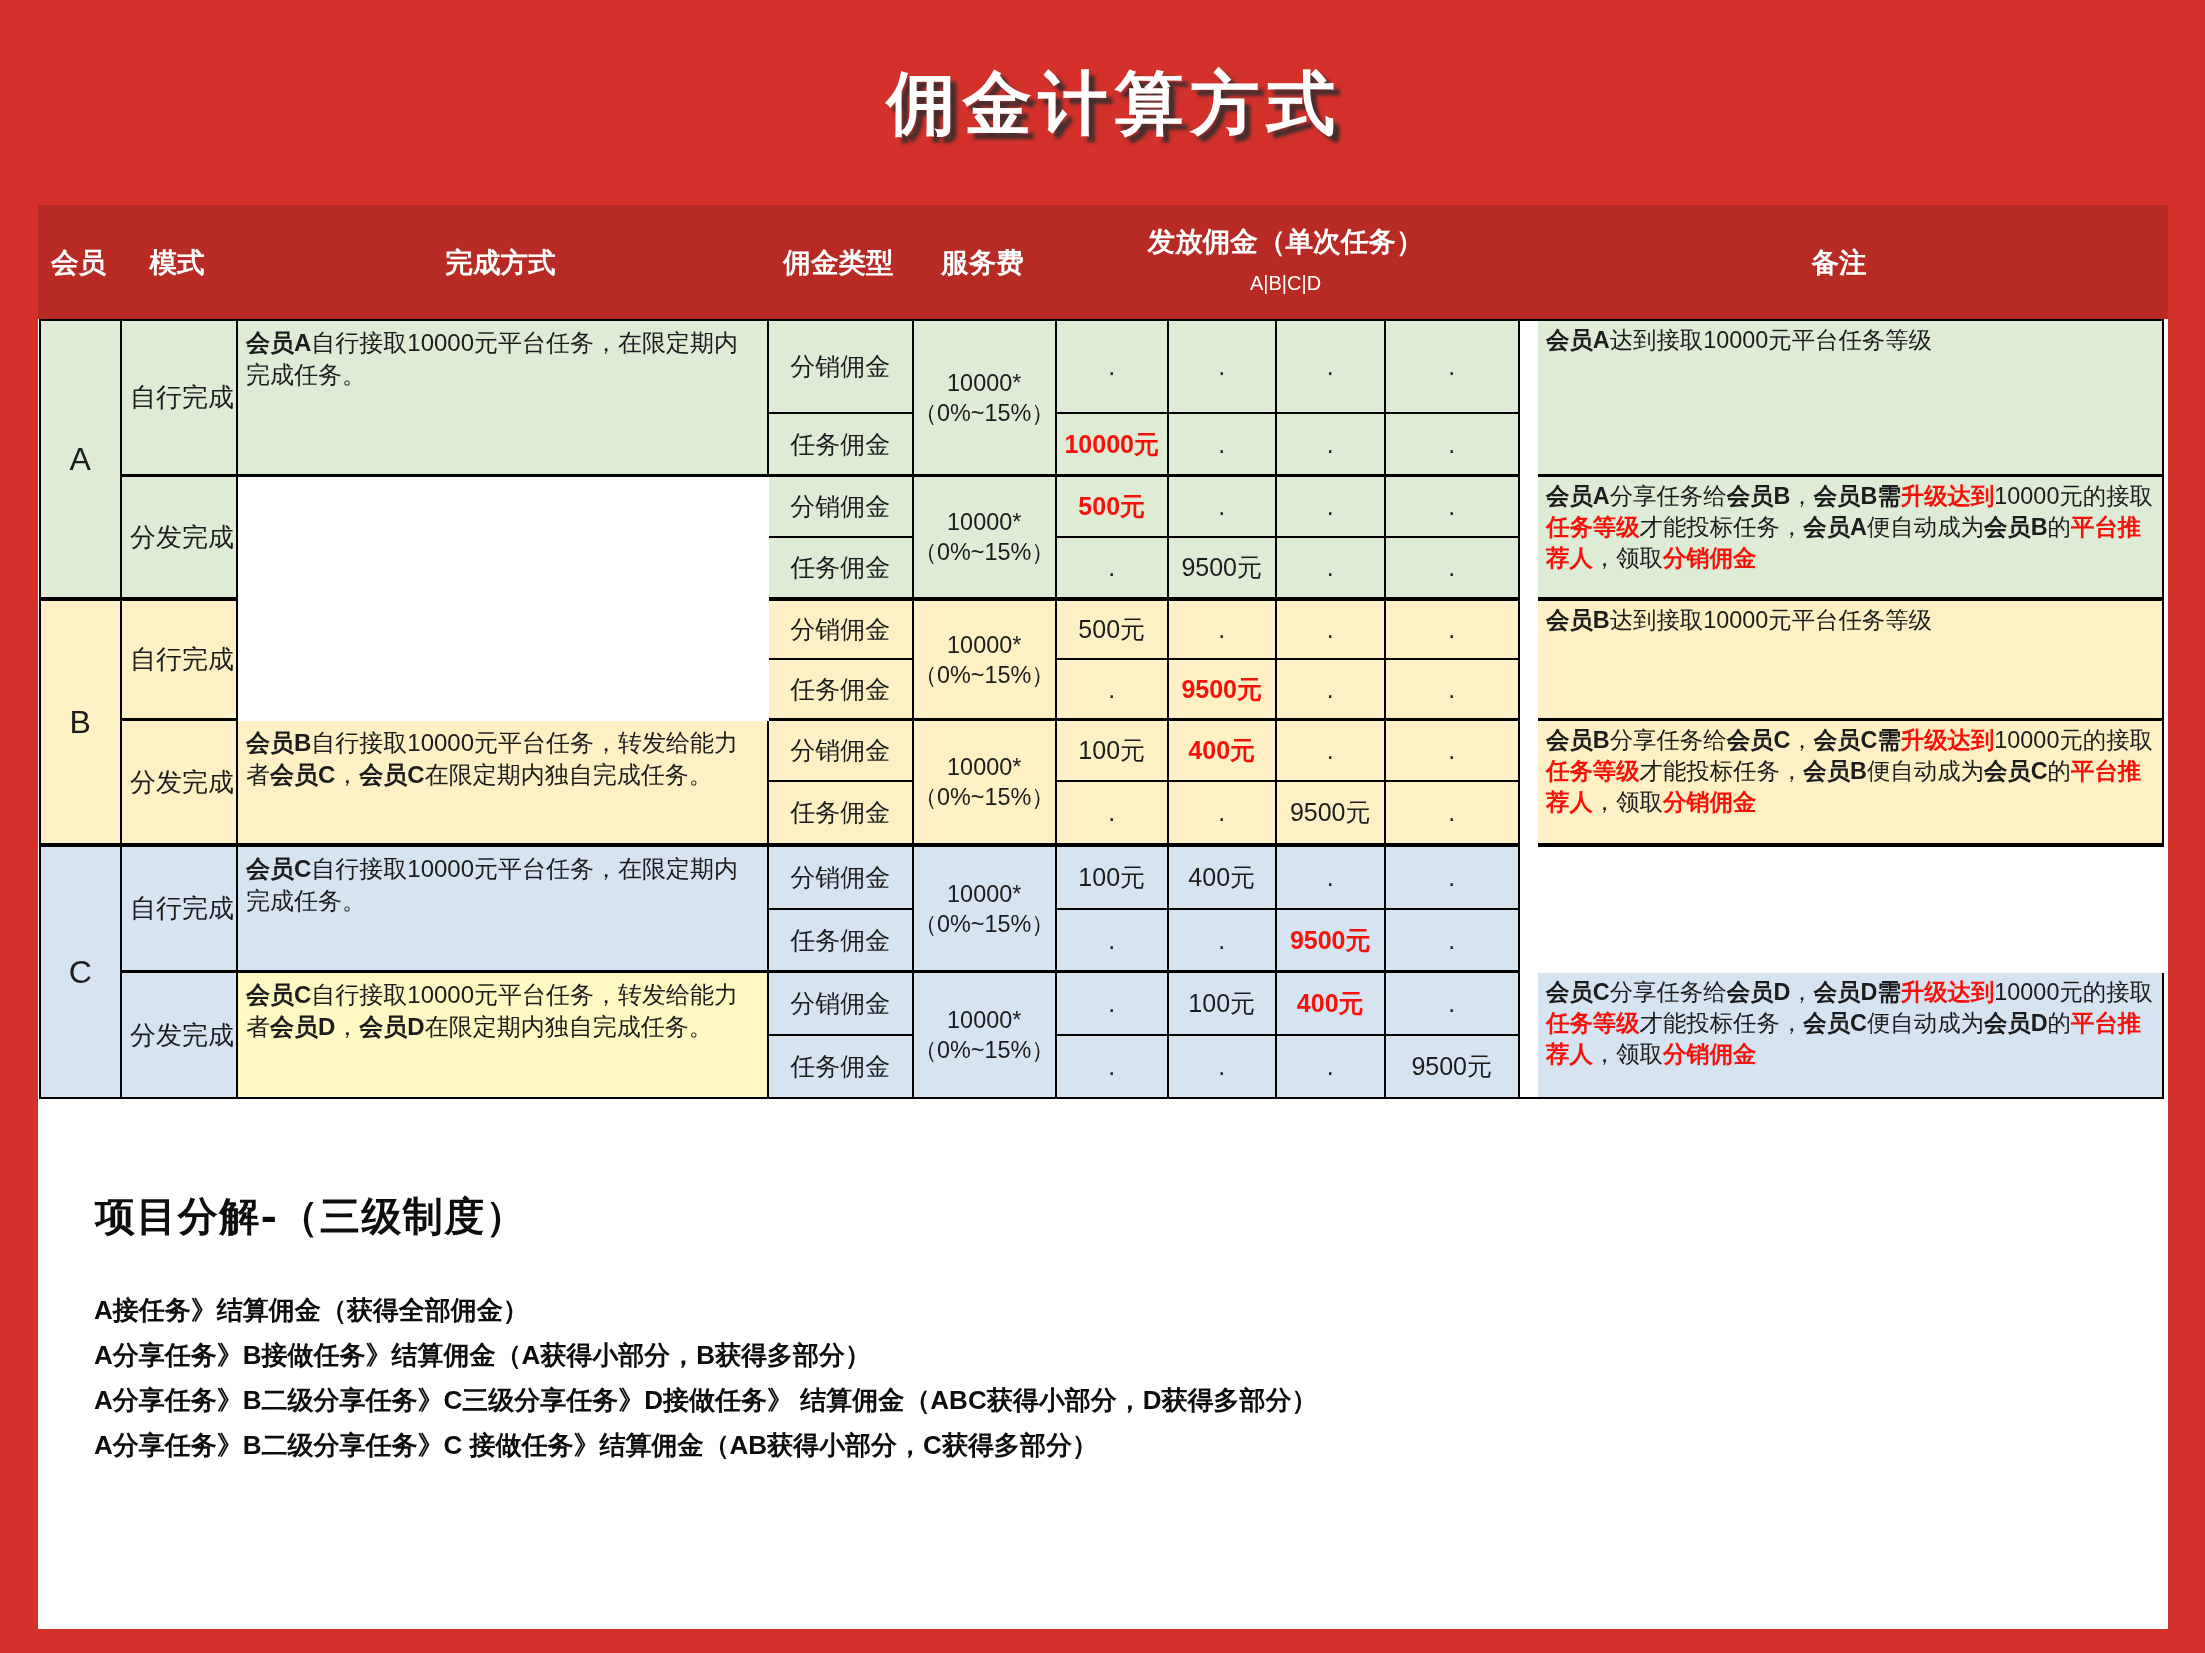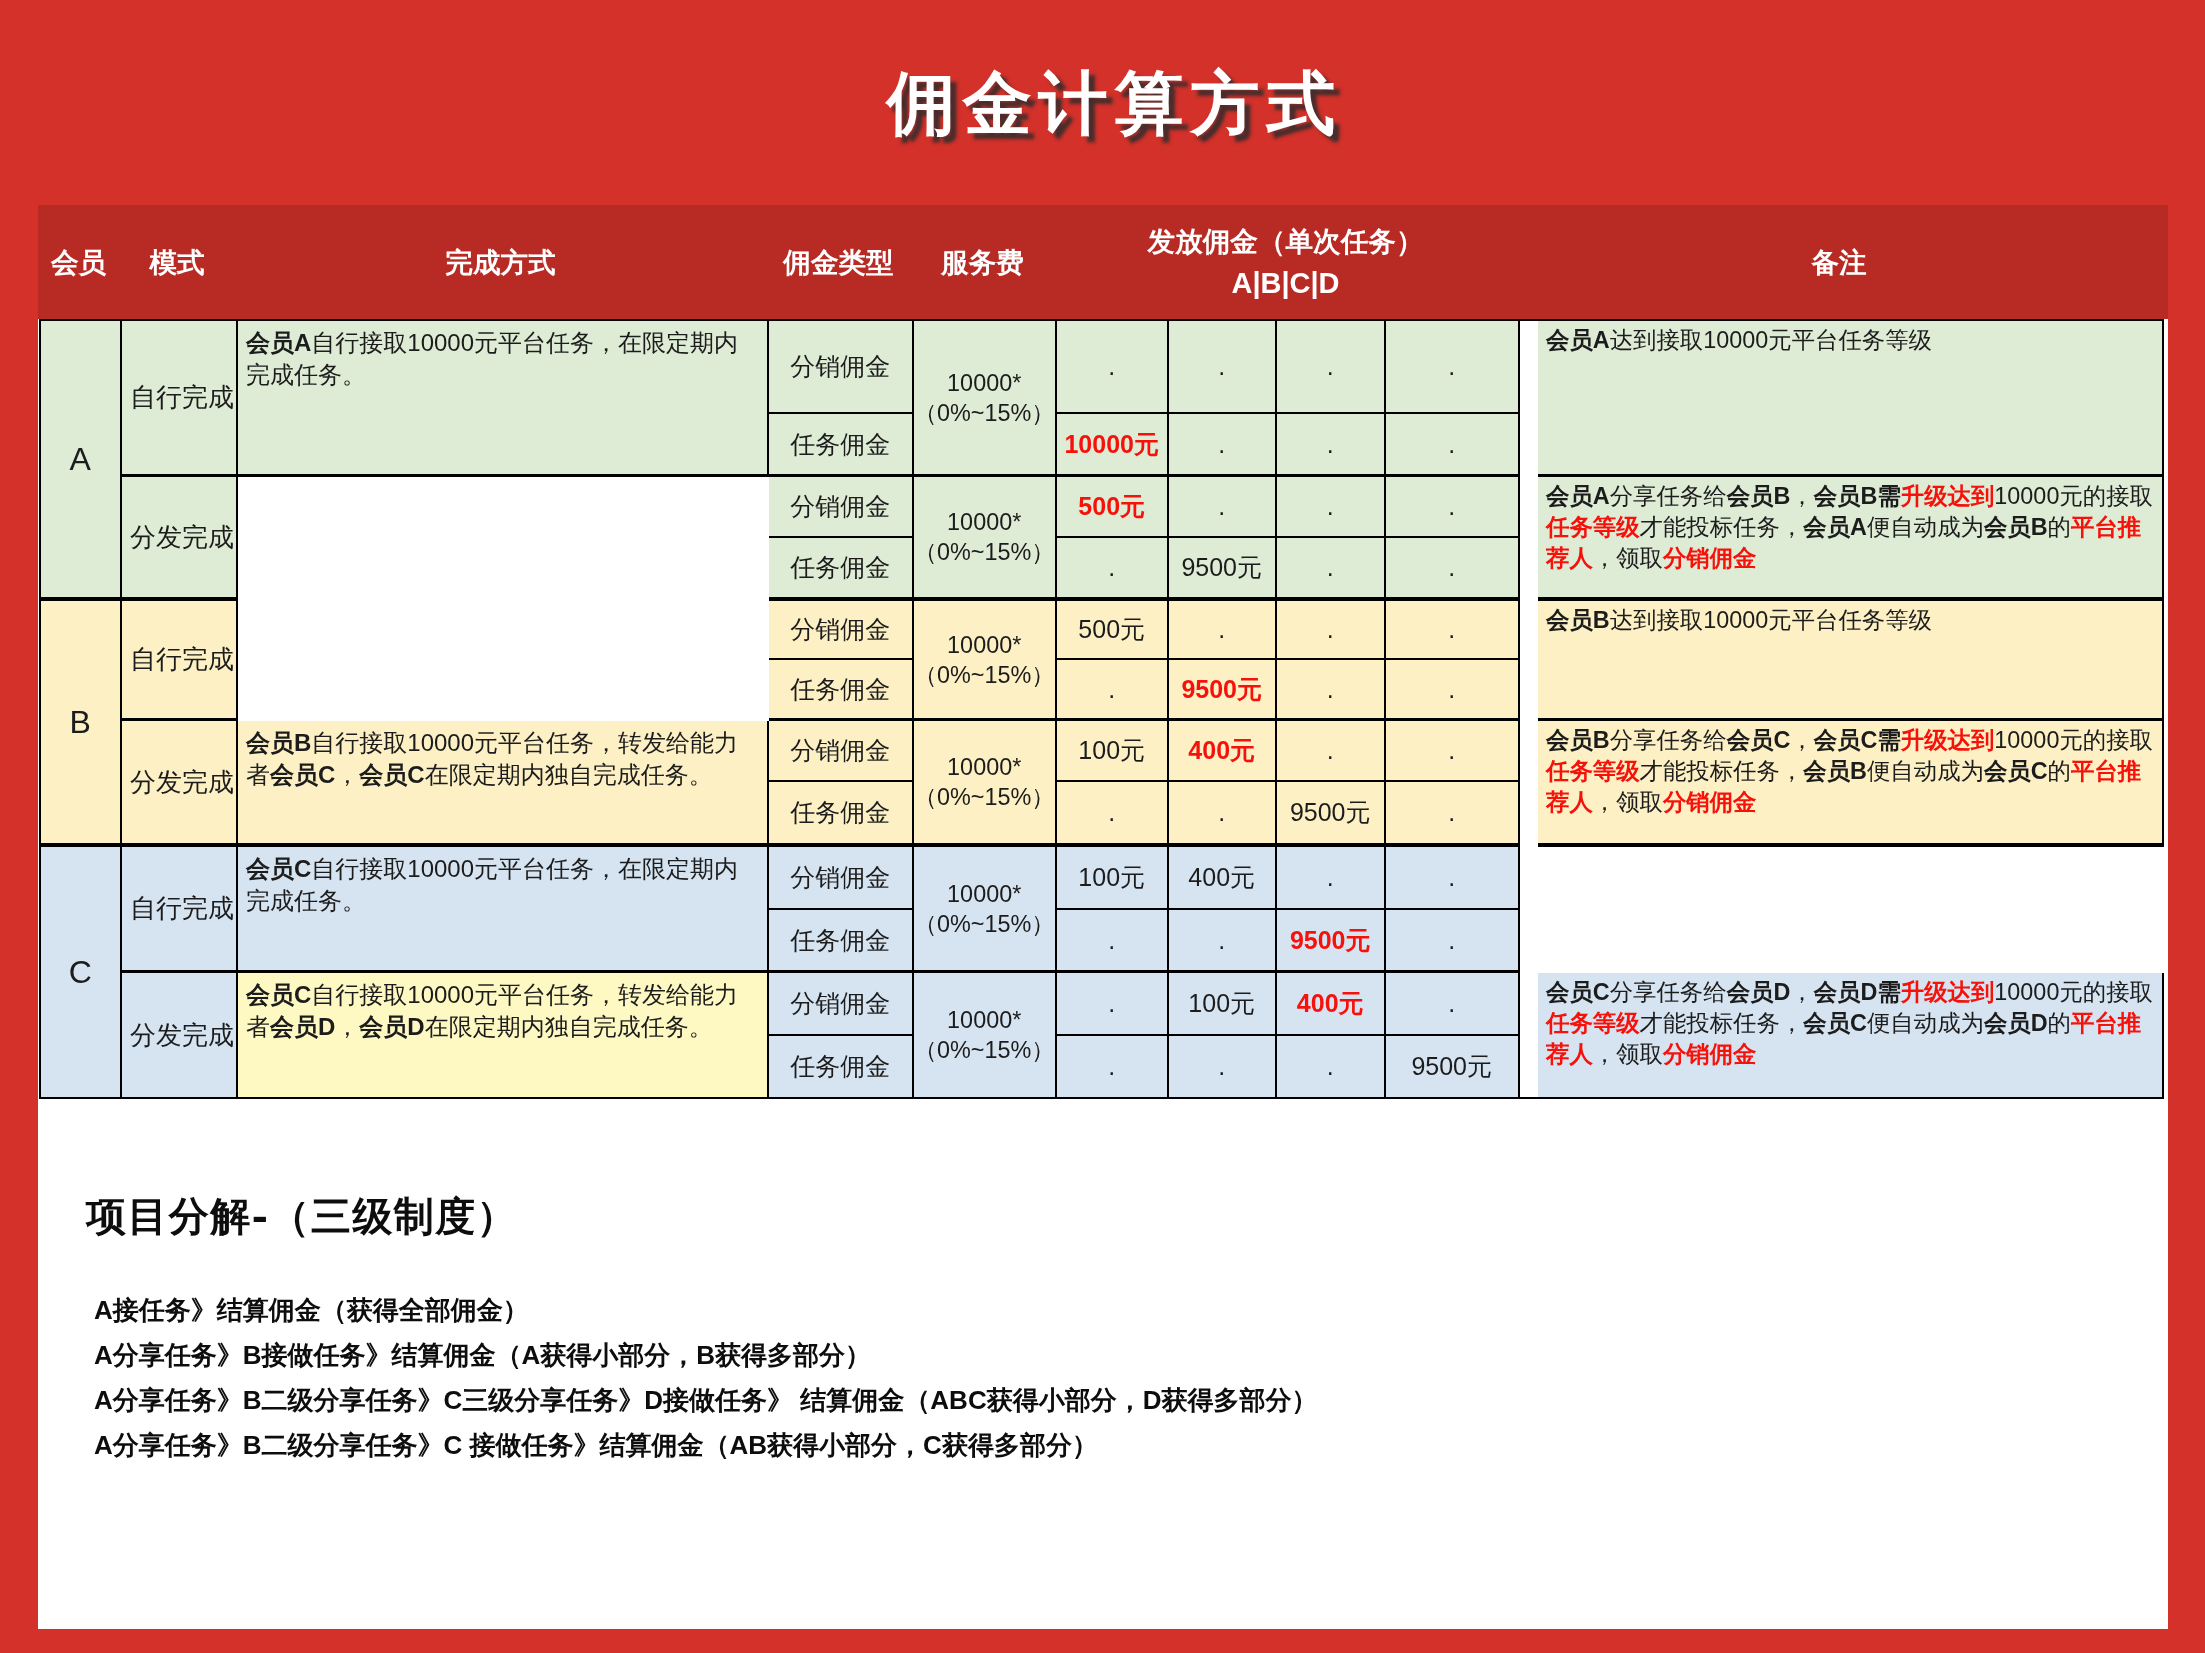--- a/index.html
+++ b/index.html
@@ -7,41 +7,41 @@
         font-family:"Liberation Sans","DejaVu Sans",sans-serif;}
   .title{position:absolute;left:12px;top:58px;width:2205px;text-align:center;
          font-family:"DejaVu Serif","Liberation Serif",serif;font-weight:900;
          font-size:69px;letter-spacing:6.9px;color:#ffffff;
          text-shadow:6.2px 6.2px 3.4px rgba(45,45,45,.85);}
   .panel{position:absolute;left:38px;top:205px;width:2130px;height:1424px;background:#ffffff;}
   .thead{position:absolute;left:0;top:0;width:2130px;height:114px;background:#b82b25;
          display:flex;align-items:stretch;color:#fff;}
   .hcell{display:flex;flex-direction:column;align-items:center;justify-content:center;
          font-weight:700;font-size:27.6px;line-height:33px;}
-  .hsub{font-size:29px;font-weight:700;margin-top:9px;}
+  .hsub{font-size:20px;font-weight:400;margin-top:9px;}
   #grid{position:absolute;left:0.7px;top:114px;display:grid;
         grid-template-columns:81px 116px 531px 145px 143px 112px 108px 109px 134px 644px;
         grid-template-rows:93px 63px 61px 63px 59px 61px 61px 65px 63px 63px 63px 61px;
         border-left:2.1px solid #000;border-top:2.1px solid #000;border-bottom:2.8px solid #000;}
   .cell{box-sizing:border-box;border-right:2.1px solid #000;border-bottom:2.1px solid #000;
         color:#1c1c1c;overflow:hidden;}
   .bbm{border-bottom-width:3.4px;}   
   .bbg{border-bottom-width:4.1px;}   
   .bb0{border-bottom-width:0;}
   .member{display:flex;align-items:center;justify-content:center;font-size:32px;}
   .mode{display:flex;align-items:center;padding-left:8.3px;font-size:26px;}
   .desc{padding:5.5px 6.9px 0 8.3px;font-size:24px;line-height:32px;}
   .ctype{display:flex;align-items:center;justify-content:center;font-size:25px;}
   .fee{display:flex;flex-direction:column;align-items:center;justify-content:center;
        font-size:23.4px;line-height:30px;}
   .val{display:flex;align-items:center;justify-content:center;font-size:25px;}
   .remark{padding:4.1px 8.3px 0 8.3px;font-size:23.4px;line-height:31px;margin-left:18px;}
   .seg-b{font-weight:700;}
   .seg-r{font-weight:700;color:#f6120b;}
-  .bheading{position:absolute;left:48px;top:984px;
+  .bheading{position:absolute;left:57px;top:984px;
             font-family:"DejaVu Serif","Liberation Serif",serif;
             font-weight:900;font-size:40px;color:#0d0d0d;letter-spacing:1.4px;}
   .blines{position:absolute;left:56px;top:1083px;font-size:26px;font-weight:600;
           color:#0d0d0d;line-height:45px;}
 </style>
 </head>
 <body>
 
 <div class="page">
   <div class="title">佣金计算方式</div>

